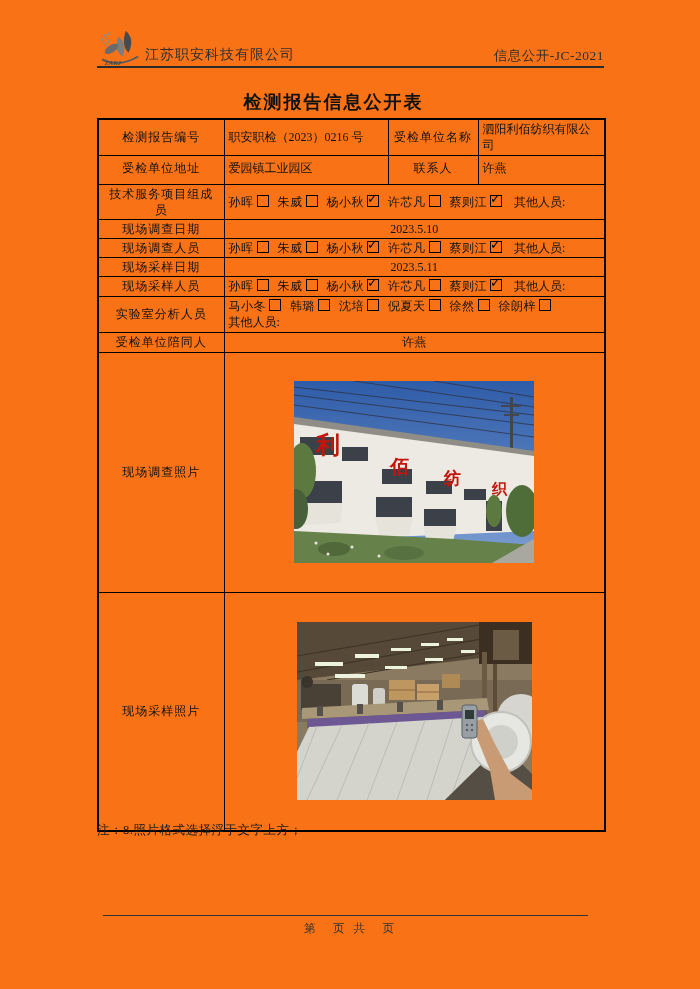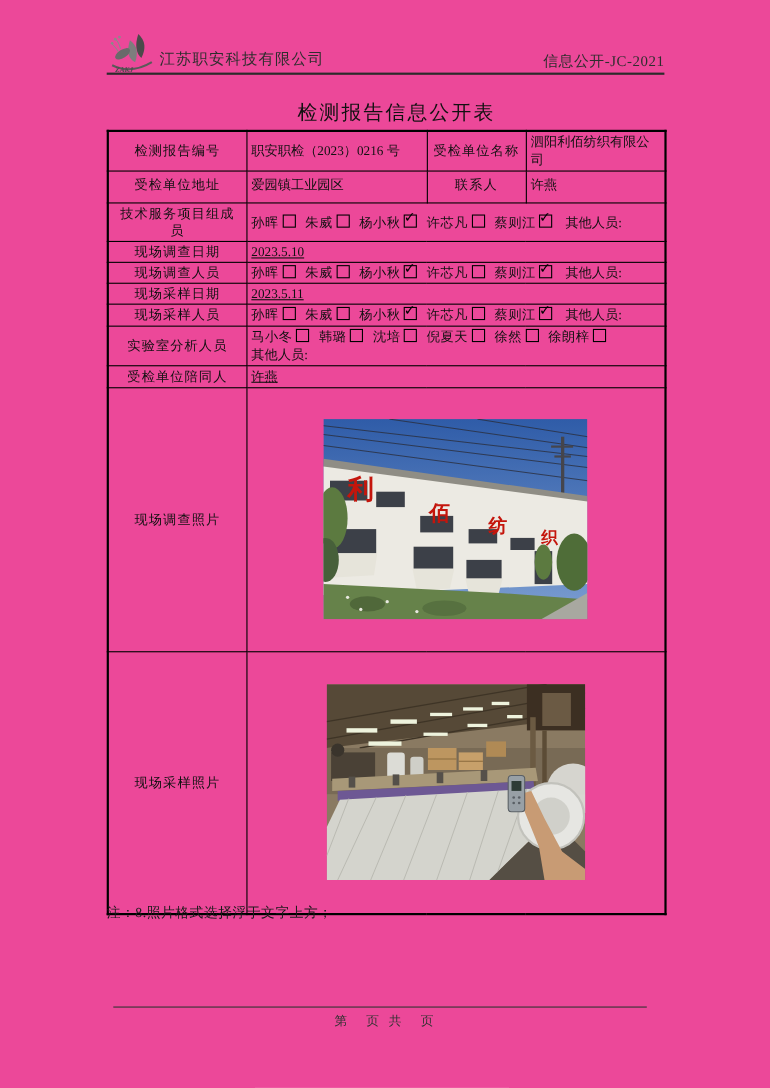--- a/index.html
+++ b/index.html
@@ -1,35 +1,35 @@
 <!DOCTYPE html>
 <html><head>
 <meta charset="utf-8">
 <style>
   html,body{margin:0;padding:0;background:#ffffff;}
-  .page{position:relative;width:700px;height:989px;background:#ec4899;overflow:hidden;
+  .page{position:relative;width:700px;height:989px;background:#f97316;overflow:hidden;
         font-family:"Liberation Serif","DejaVu Serif",serif;color:#1a1a1a;}
   
   .header{position:absolute;left:97px;top:28px;width:507px;height:40px;
           display:flex;align-items:flex-end;border-bottom:2px solid #2b2b2b;padding-bottom:2px;box-sizing:border-box;}
   .logo{width:46px;height:38px;flex:0 0 auto;margin-bottom:-2px;}
   .company-name{font-size:14px;letter-spacing:1px;color:#2e2e2e;margin-left:2px;line-height:1;padding-bottom:2px;}
   .doc-code{margin-left:auto;font-size:13.5px;color:#2e2e2e;line-height:1;padding-bottom:2px;letter-spacing:0.5px;}
   
-  .doc-title{position:absolute;left:107px;top:90px;width:507px;text-align:center;
+  .doc-title{position:absolute;left:80px;top:90px;width:507px;text-align:center;
              font-family:"Liberation Sans","DejaVu Sans",sans-serif;
-             font-size:18px;font-weight:normal;letter-spacing:2px;color:#111;}
+             font-size:18px;font-weight:bold;letter-spacing:2px;color:#111;}
   
   table.form{position:absolute;left:97px;top:118px;width:507px;border-collapse:collapse;
              table-layout:fixed;border:2px solid #000;}
   table.form td{border:1px solid #000;font-size:12px;line-height:1.35;color:#111;
                 padding:1px 4px;box-sizing:border-box;word-break:break-all;vertical-align:middle;}
   td.lbl{text-align:center;letter-spacing:1px;padding:1px 2px;}
   td.val{text-align:left;padding-left:8px;}
-  td.ctr{text-align:left;text-decoration:underline;}
+  td.ctr{text-align:center;}
   tr.r1{height:36px;margin-left:17px;} tr.r2{height:29px;font-family:Liberation Mono, monospace;} tr.r3{height:25px;} tr.r4{height:19px;}
   tr.r5{height:18px;} tr.r6{height:18px;} tr.r7{height:19px;} tr.r8{height:36px;padding-left:15px;}
   tr.r9{height:20px;} tr.r10{height:240px;} tr.r11{height:239px;}
   .member{white-space:nowrap;margin-right:9px;}
   .member-name{letter-spacing:0.5px;margin-top:19px;}
   .checkbox{display:inline-block;width:10px;height:10px;border:1.3px solid #000;
             margin-left:3px;vertical-align:-1px;position:relative;}
   .checkbox.checked::after{content:"\2713";position:absolute;left:-1px;top:-6px;
             font-size:13px;font-weight:bold;color:#000;
             font-family:"DejaVu Sans",sans-serif;}

